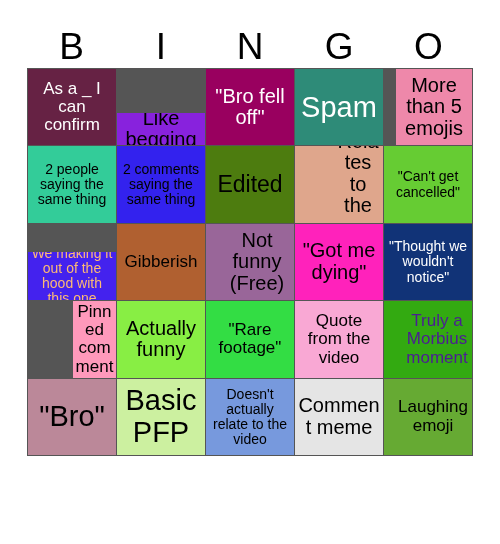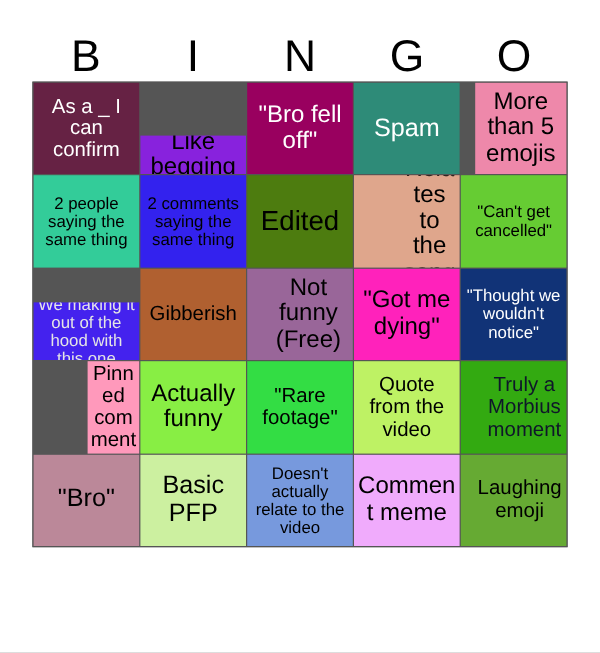--- a/index.html
+++ b/index.html
@@ -70,21 +70,21 @@
   .cell-text {
     width: 100%;
     display: block;
     line-height: 1.08;
     word-wrap: break-word;
     overflow-wrap: break-word;
     font-family: "Liberation Sans", sans-serif;
   }
 
   
-  .fs-xl .cell-text { font-size: 21px; }
+  .fs-xl .cell-text { font-size: 29px; }
   .fs-lg .cell-text { font-size: 23px; }
   .fs-md .cell-text { font-size: 20px; }
   .fs-sm .cell-text { font-size: 17px; }
   .fs-xs .cell-text { font-size: 14px; }
 </style>
 </head>
 <body>
 
 <div id="bingo-card">
 
@@ -120,21 +120,21 @@
       </div>
       <div class="cell fs-lg" style="background: #4d7c0f; color: rgb(0, 0, 0);">
         <span class="cell-text">Edited</span>
       </div>
       <div class="cell fs-md" style="background: rgb(223, 166, 140); color: rgb(0, 0, 0); padding-left: 40px;">
         <span class="cell-text">Relates to the song</span>
       </div>
       <div class="cell fs-xs" style="background: rgb(102, 204, 51); color: rgb(0, 0, 0);">
         <span class="cell-text">"Can't get cancelled"</span>
       </div>
-      <div class="cell fs-xs" style="background: rgb(68, 34, 238); color: #e5e5e5; margin-top: 28px;">
+      <div class="cell fs-xs" style="background: rgb(68, 34, 238); color: #fdba74; margin-top: 28px;">
         <span class="cell-text">We making it out of the hood with this one</span>
       </div>
       <div class="cell fs-sm" style="background: rgb(176, 96, 48); color: rgb(0, 0, 0);">
         <span class="cell-text">Gibberish</span>
       </div>
       <div class="cell fs-md" style="background: rgb(153, 102, 153); color: #000000; padding-left: 16px;">
         <span class="cell-text">Not funny (Free)</span>
       </div>
       <div class="cell fs-md" style="background: rgb(255, 34, 187); color: rgb(0, 0, 0);">
         <span class="cell-text">"Got me dying"</span>
@@ -144,36 +144,36 @@
       </div>
       <div class="cell fs-sm" style="background: rgb(255, 153, 187); color: rgb(0, 0, 0); margin-left: 45px;">
         <span class="cell-text">Pinned comment</span>
       </div>
       <div class="cell fs-md" style="background: rgb(136, 238, 68); color: rgb(0, 0, 0);">
         <span class="cell-text">Actually funny</span>
       </div>
       <div class="cell fs-sm" style="background: rgb(51, 221, 68); color: rgb(0, 0, 0);">
         <span class="cell-text">"Rare footage"</span>
       </div>
-      <div class="cell fs-sm" style="background: #bef264; color: rgb(0, 0, 0); justify-content: center;">
+      <div class="cell fs-sm" style="background: #f9a8d4; color: rgb(0, 0, 0); justify-content: center;">
         <span class="cell-text">Quote from the video</span>
       </div>
-      <div class="cell fs-sm" style="background: rgb(51, 170, 17); color: #0f172a; padding-left: 20px;">
+      <div class="cell fs-sm" style="background: rgb(51, 170, 17); color: #4c1d95; padding-left: 20px;">
         <span class="cell-text">Truly a Morbius moment</span>
       </div>
       <div class="cell fs-xl" style="background: rgb(187, 136, 153); color: rgb(0, 0, 0);">
         <span class="cell-text">"Bro"</span>
       </div>
       <div class="cell fs-xl" style="background: rgb(204, 240, 160); color: rgb(0, 0, 0);">
         <span class="cell-text">Basic PFP</span>
       </div>
       <div class="cell fs-xs" style="background: rgb(119, 153, 221); color: rgb(0, 0, 0);">
         <span class="cell-text">Doesn't actually relate to the video</span>
       </div>
-      <div class="cell fs-md" style="background: #f0abfc; color: rgb(0, 0, 0);">
+      <div class="cell fs-md" style="background: #e5e5e5; color: rgb(0, 0, 0);">
         <span class="cell-text">Comment meme</span>
       </div>
       <div class="cell fs-sm" style="background: rgb(102, 170, 51); color: rgb(0, 0, 0); padding-left: 12px;">
         <span class="cell-text">Laughing emoji</span>
       </div>
     </div>
 
 </div>
 
 </body></html>

